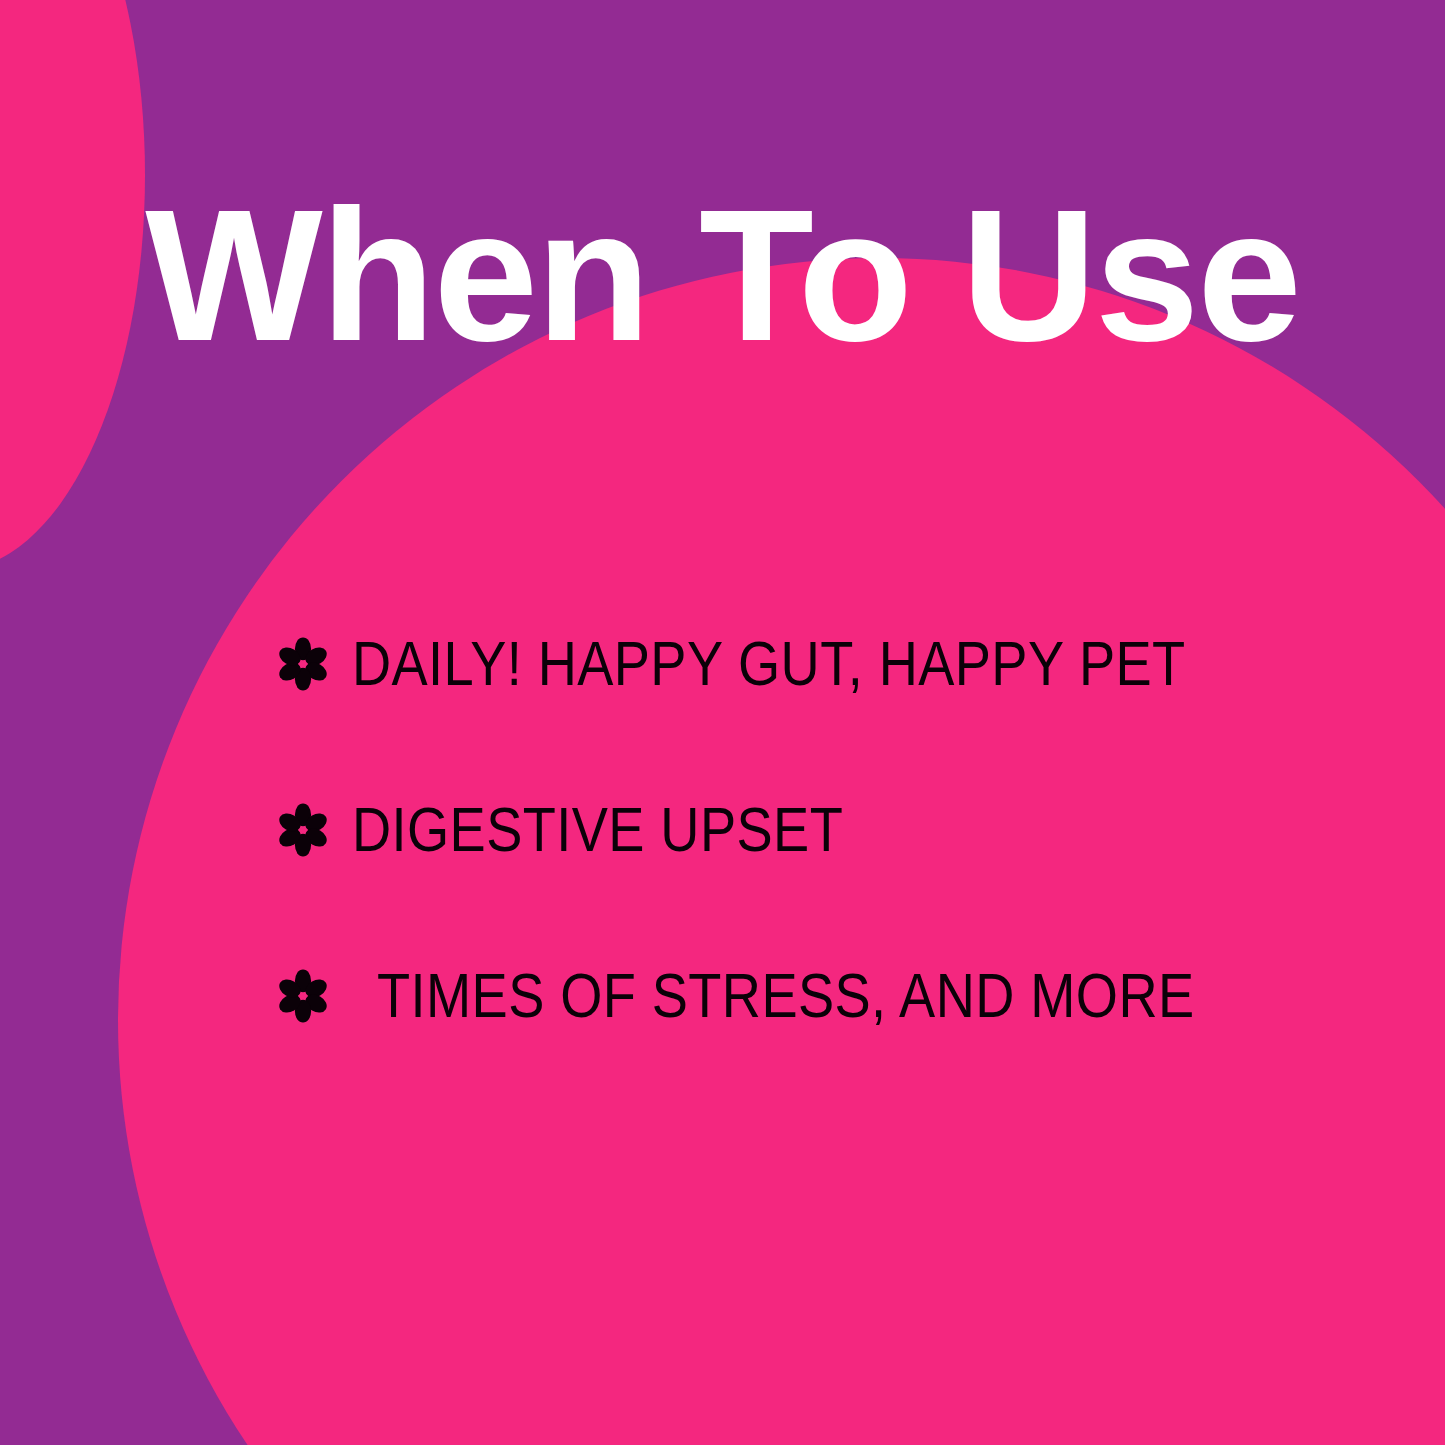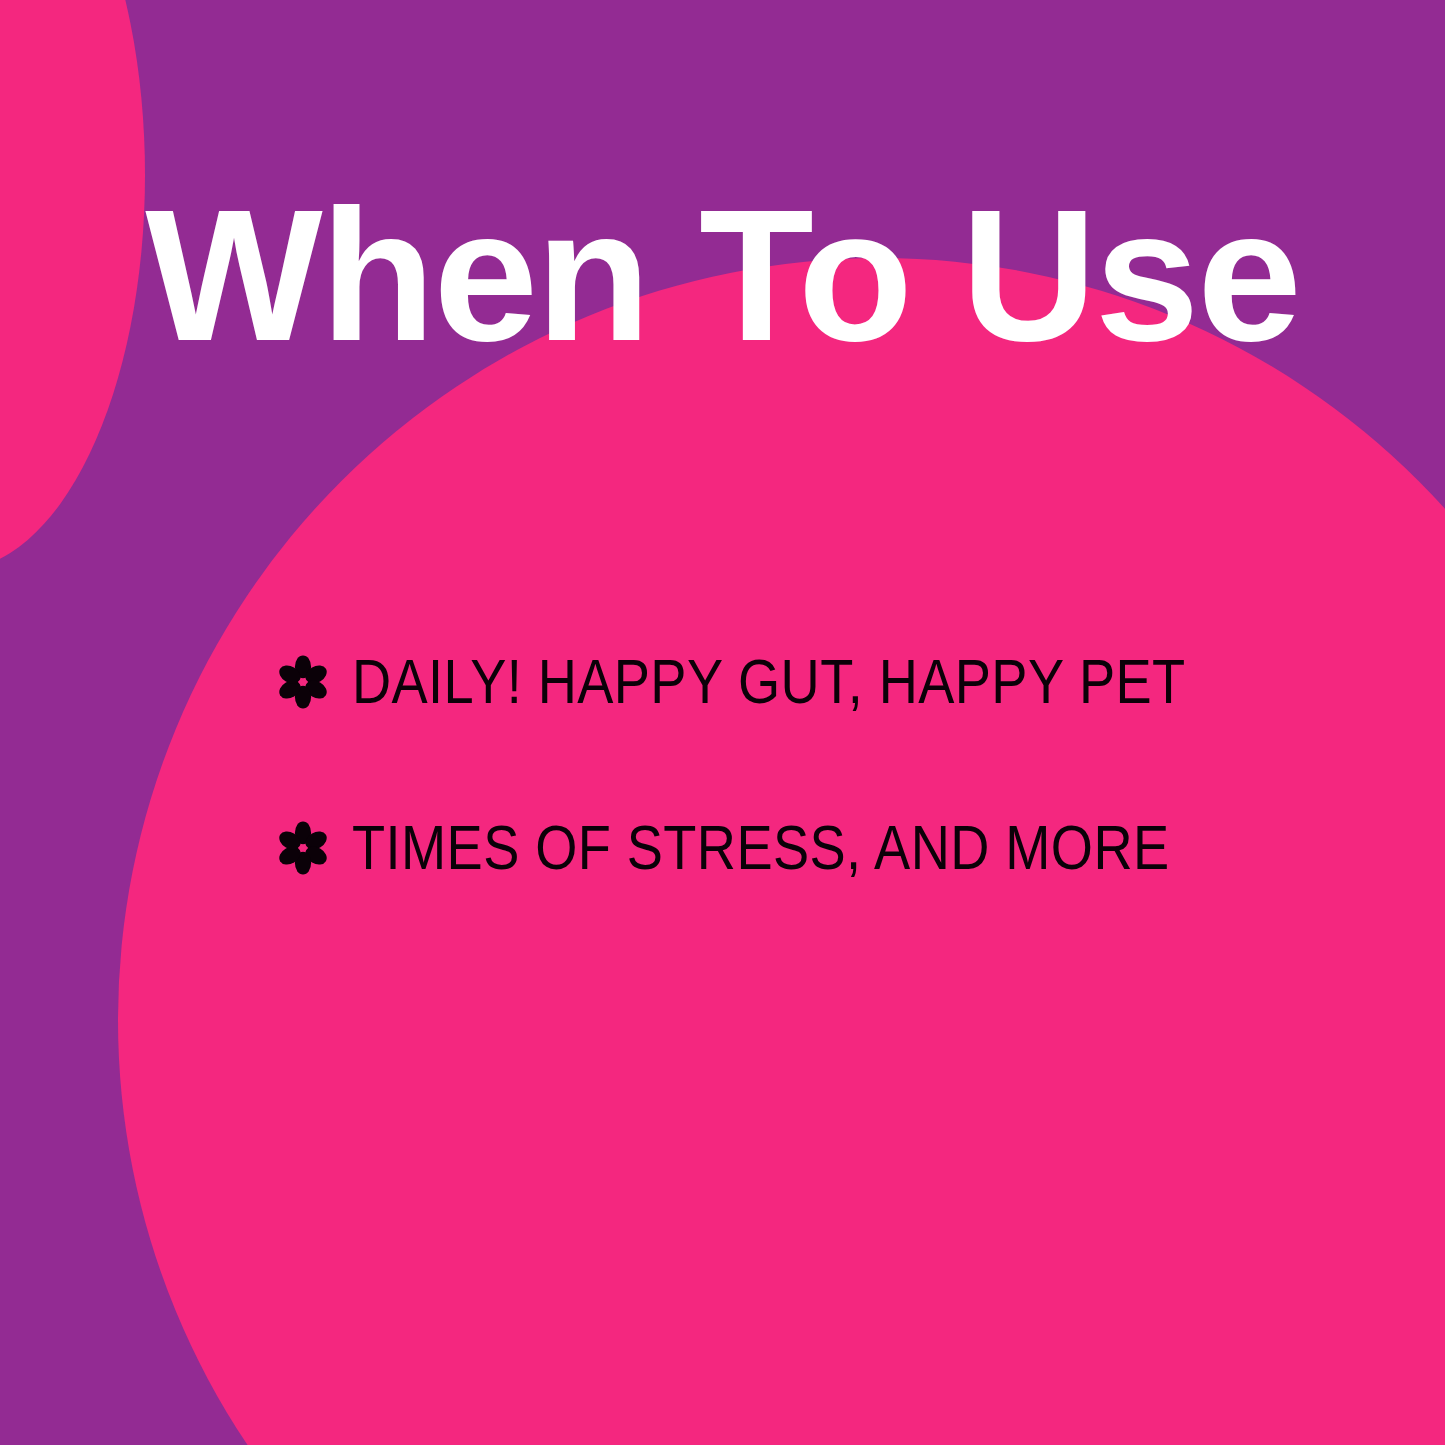--- a/index.html
+++ b/index.html
@@ -39,37 +39,38 @@
     line-height: 1.04;
     letter-spacing: -2px;
     white-space: nowrap;
     -webkit-font-smoothing: antialiased;
   }
 
   
   .benefit-list {
     position: absolute;
     left: 276px;
-    top: 634px;
+    top: 616px;
     width: 1140px;
     margin: 0;
     padding: 0;
     list-style: none;
   }
 
   .benefit-item {
     display: flex;
     align-items: center;
     height: 95px;
     margin: 0 0 71px 0;
     color: #0b0108;
   }
 
   .benefit-item:last-child {
     margin-bottom: 0;
+    gap: 25px;
   }
 
   .bullet-icon {
     flex: 0 0 auto;
     width: 54px;
     height: 54px;
     margin-right: 22px;
     display: block;
   }
 
@@ -112,20 +113,34 @@
           <ellipse cx="50" cy="22" rx="15" ry="21" transform="rotate(180 50 50)"></ellipse>
           <ellipse cx="50" cy="22" rx="15" ry="21" transform="rotate(240 50 50)"></ellipse>
           <ellipse cx="50" cy="22" rx="15" ry="21" transform="rotate(300 50 50)"></ellipse>
         </g>
         <circle cx="50" cy="50" r="6" fill="#F4277F"></circle>
       </svg>
       <span class="benefit-text">DAILY! HAPPY GUT, HAPPY PET</span>
     </li>
 
 
+    <li class="benefit-item">
+      <svg class="bullet-icon" viewBox="0 0 100 100" aria-hidden="true">
+        <g fill="#0b0108">
+          <ellipse cx="50" cy="22" rx="15" ry="21"></ellipse>
+          <ellipse cx="50" cy="22" rx="15" ry="21" transform="rotate(60 50 50)"></ellipse>
+          <ellipse cx="50" cy="22" rx="15" ry="21" transform="rotate(120 50 50)"></ellipse>
+          <ellipse cx="50" cy="22" rx="15" ry="21" transform="rotate(180 50 50)"></ellipse>
+          <ellipse cx="50" cy="22" rx="15" ry="21" transform="rotate(240 50 50)"></ellipse>
+          <ellipse cx="50" cy="22" rx="15" ry="21" transform="rotate(300 50 50)"></ellipse>
+        </g>
+        <circle cx="50" cy="50" r="6" fill="#F4277F"></circle>
+      </svg>
+      <span class="benefit-text">DIGESTIVE UPSET</span>
+    </li>
 
 
     <li class="benefit-item">
       <svg class="bullet-icon" viewBox="0 0 100 100" aria-hidden="true">
         <g fill="#0b0108">
           <ellipse cx="50" cy="22" rx="15" ry="21"></ellipse>
           <ellipse cx="50" cy="22" rx="15" ry="21" transform="rotate(60 50 50)"></ellipse>
           <ellipse cx="50" cy="22" rx="15" ry="21" transform="rotate(120 50 50)"></ellipse>
           <ellipse cx="50" cy="22" rx="15" ry="21" transform="rotate(180 50 50)"></ellipse>
           <ellipse cx="50" cy="22" rx="15" ry="21" transform="rotate(240 50 50)"></ellipse>

